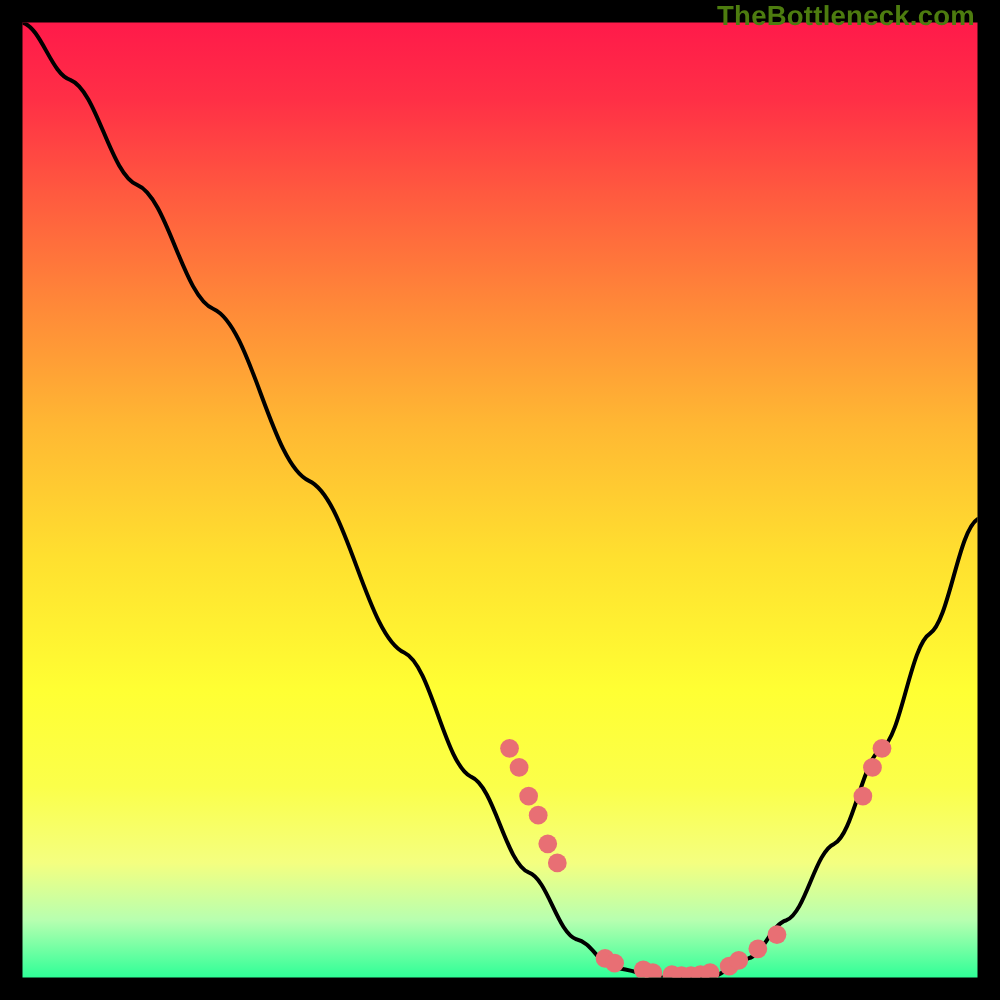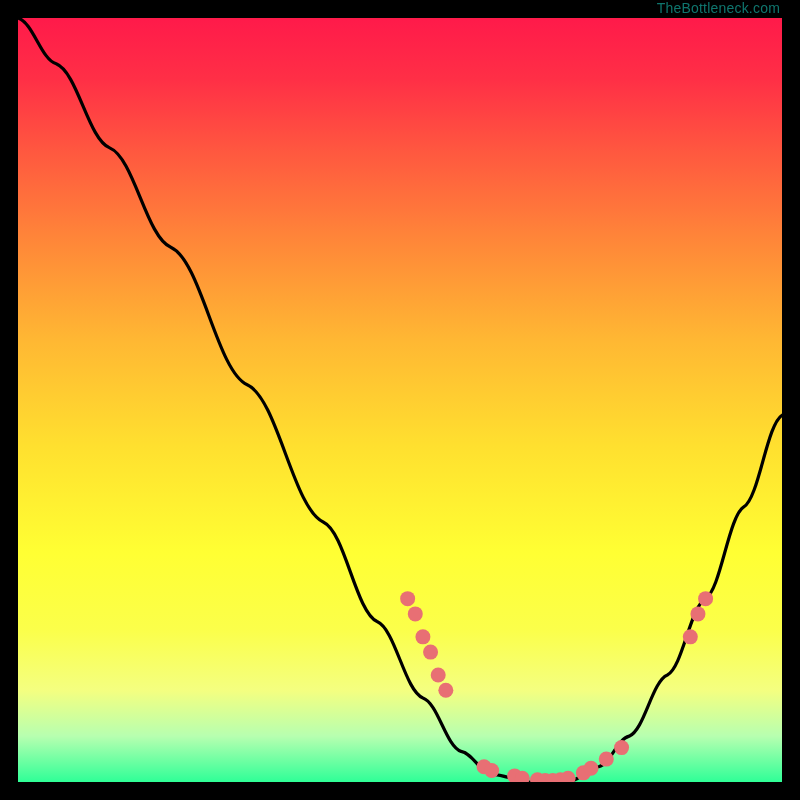--- a/index.html
+++ b/index.html
@@ -37,23 +37,23 @@
       #fbff4a 80%,
       #f4ff80 88%,
       #b7ffb0 94%,
       #2fff97 100%
     );
   }
   .attribution {
     position: absolute;
     top: 0px;
     right: 20px;
-    font-size: 14px;
-    font-weight: 400;
-    color: #0f766e;
+    font-size: 22px;
+    font-weight: 700;
+    color: #4d7c0f;
     letter-spacing: 0.2px;
   }
   svg.curve {
     position: absolute;
     left: 0;
     top: 0;
     width: 764px;
     height: 764px;
   }
 </style>

